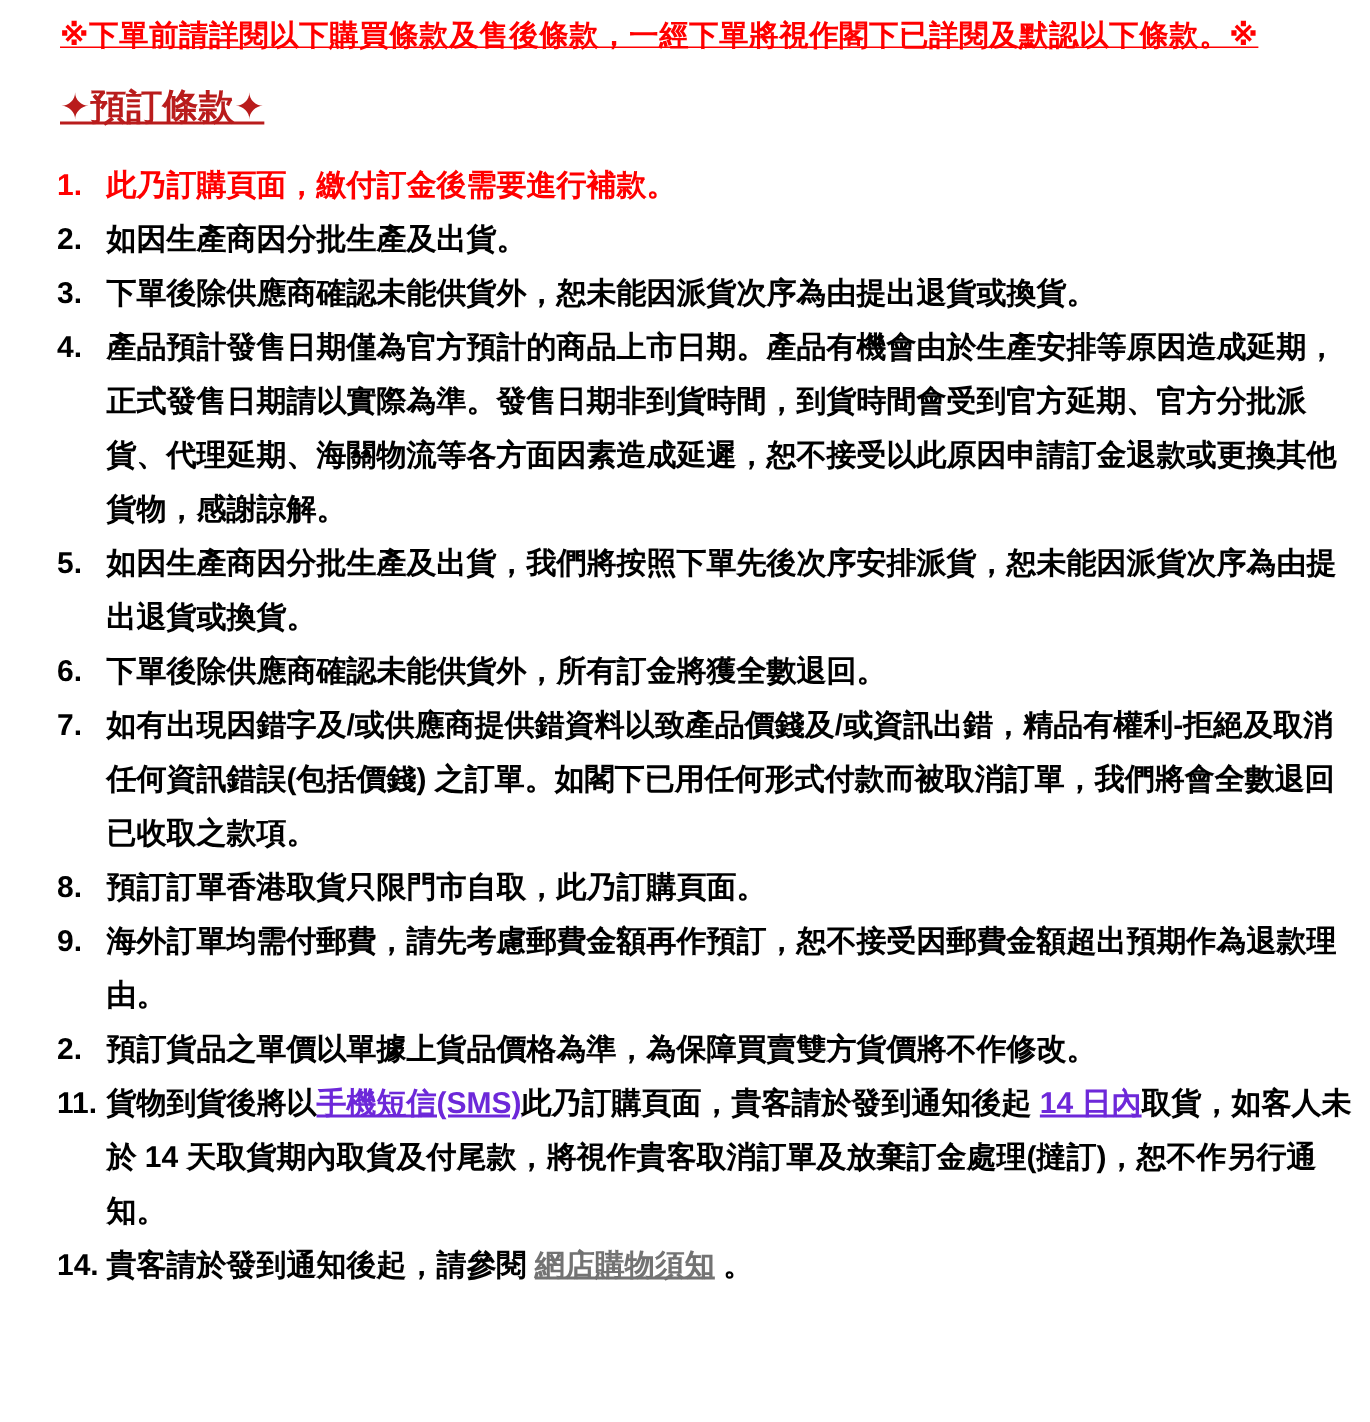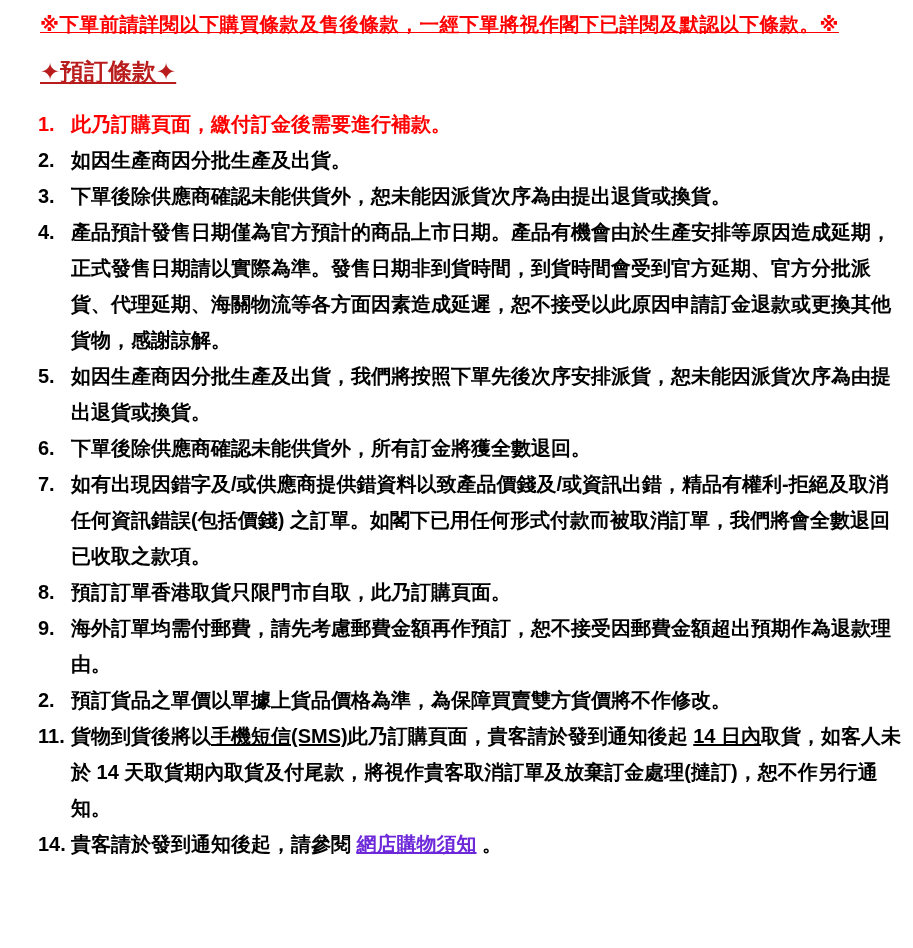--- a/index.html
+++ b/index.html
@@ -47,25 +47,25 @@
   .term-row.red { color: #ff0000; }
   .term-num {
     flex: 0 0 33px;
     width: 33px;
   }
   .term-text {
     flex: 1;
     word-break: break-all;
   }
   .red-underline {
-    color: #000000;
+    color: #6d28d9;
     text-decoration: underline;
   }
   a.link {
-    color: #6d28d9;
+    color: #737373;
     text-decoration: underline;
     cursor: pointer;
   }
 </style>
 </head>
 <body>
 
 <div class="page">
   <div class="title">※下單前請詳閱以下購買條款及售後條款，一經下單將視作閣下已詳閱及默認以下條款。※</div>
 

